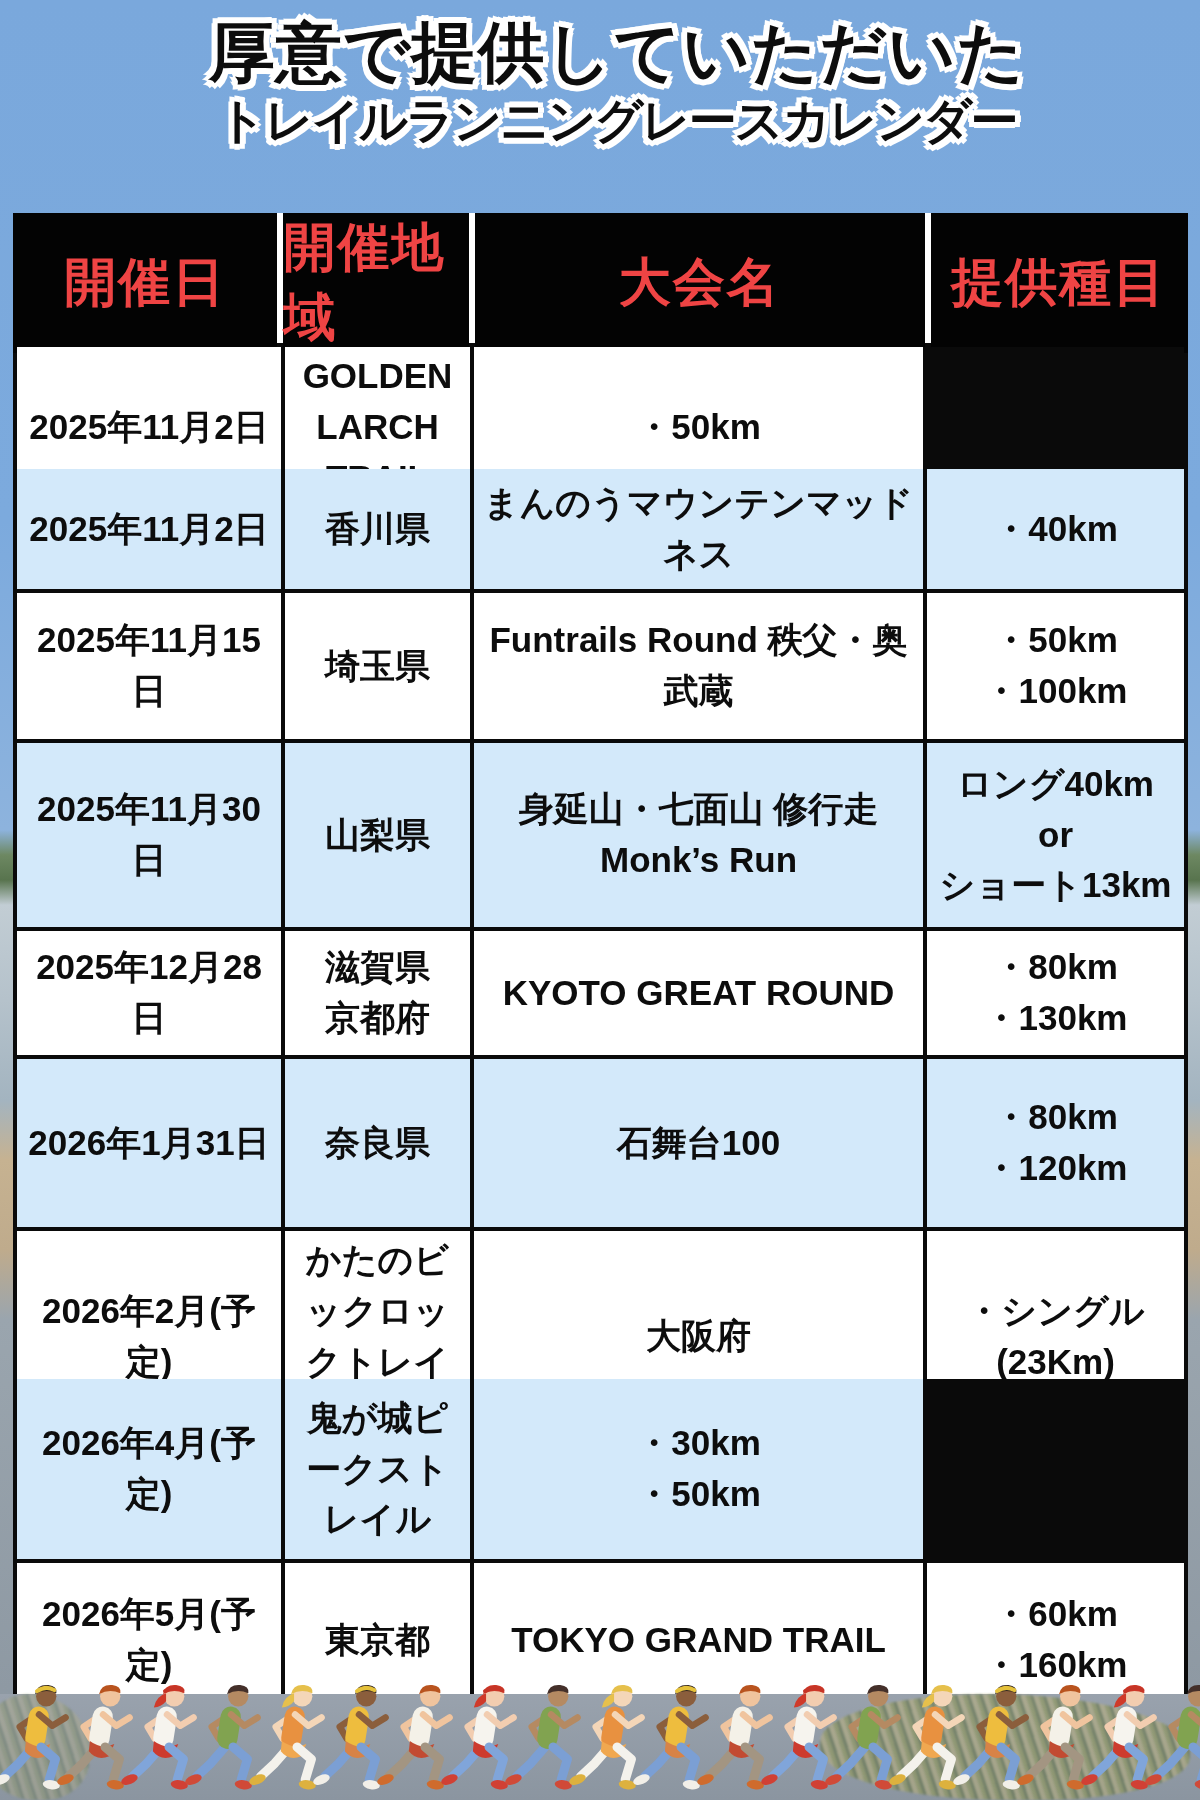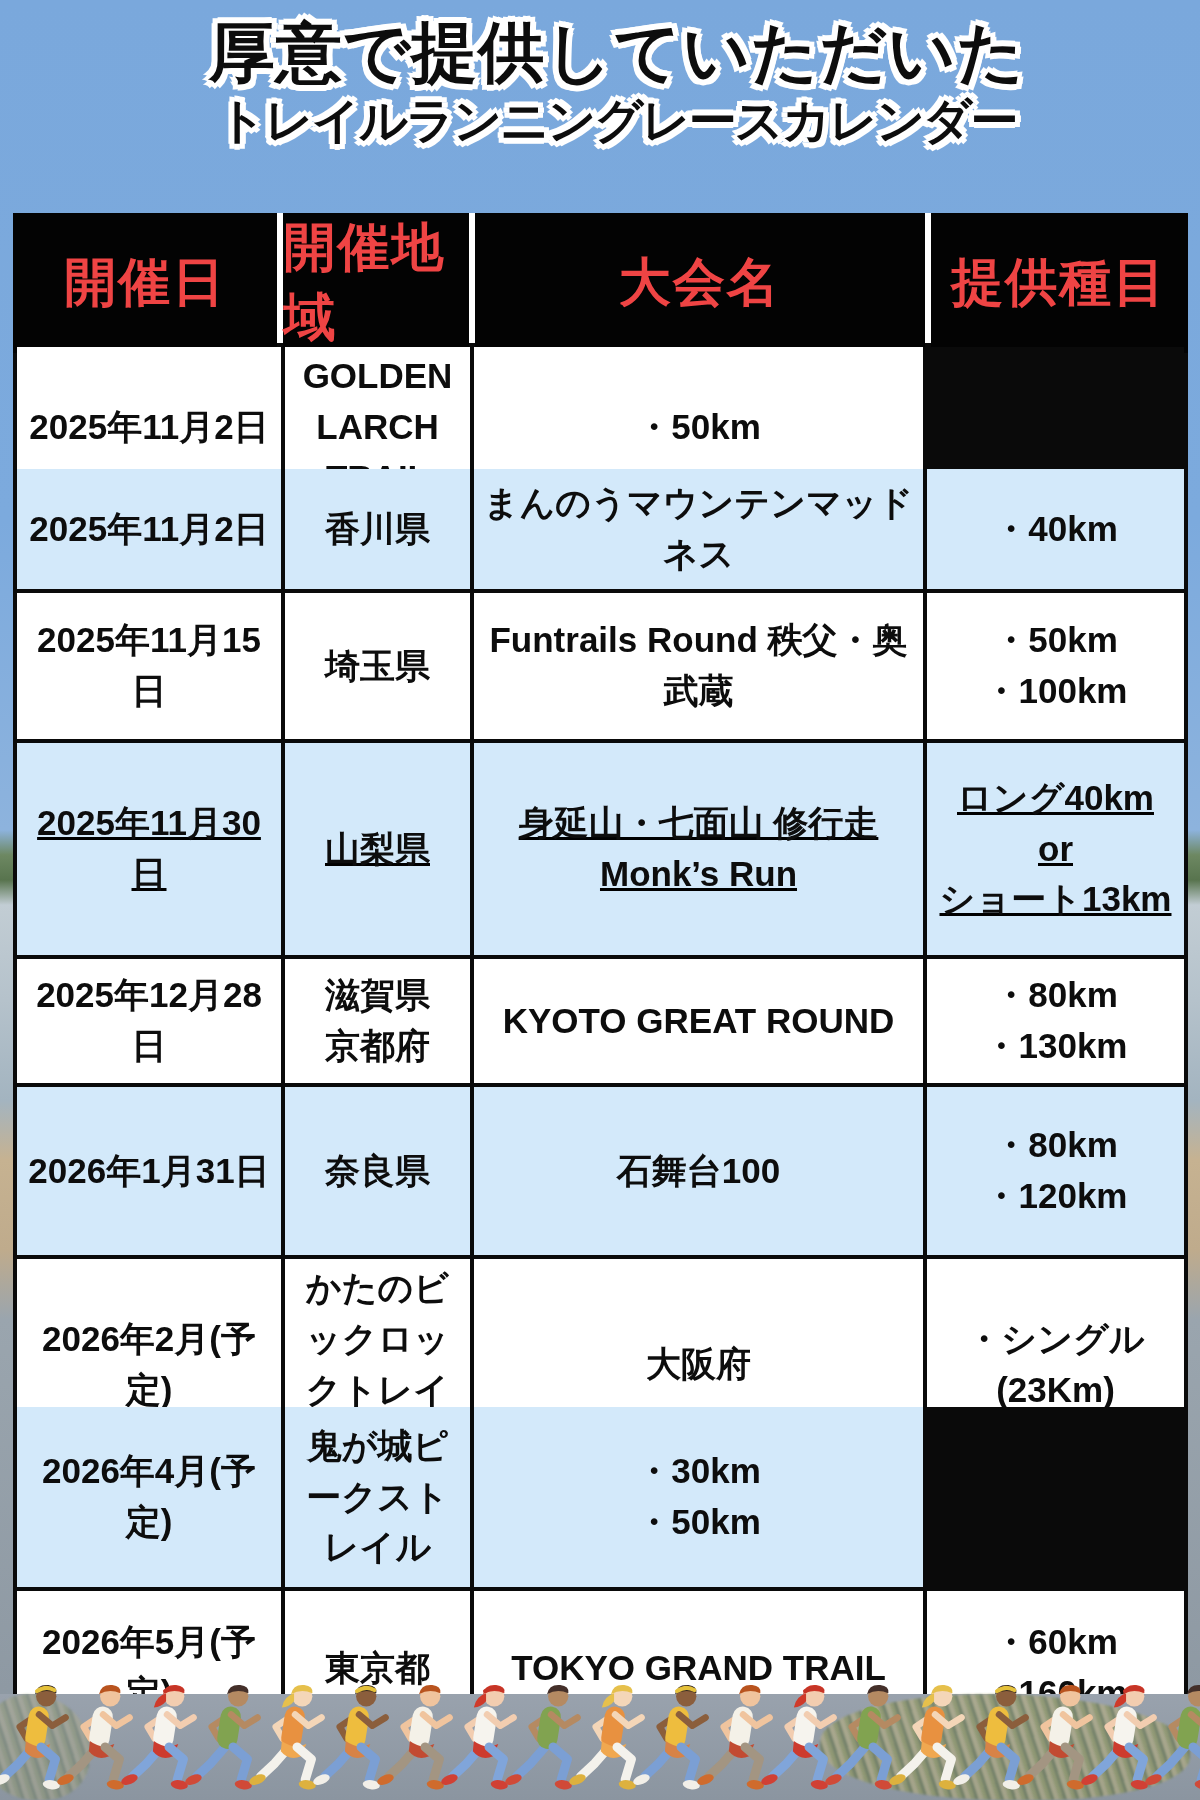--- a/index.html
+++ b/index.html
@@ -108,21 +108,21 @@
           <div>埼玉県</div>
         </div>
         <div class="cell race">
           <div>Funtrails Round 秩父・奥武蔵</div>
         </div>
         <div class="cell events">
           <div>・50km</div>
           <div>・100km</div>
         </div>
       </div>
-      <div class="trow alt" style="height: 212px; text-decoration: underline;">
+      <div class="trow alt" style="height: 184px;">
         <div class="cell date">
           <div>2025年11月30日</div>
         </div>
         <div class="cell region">
           <div>山梨県</div>
         </div>
         <div class="cell race">
           <div>身延山・七面山 修行走</div>
           <div>Monk’s Run</div>
         </div>

